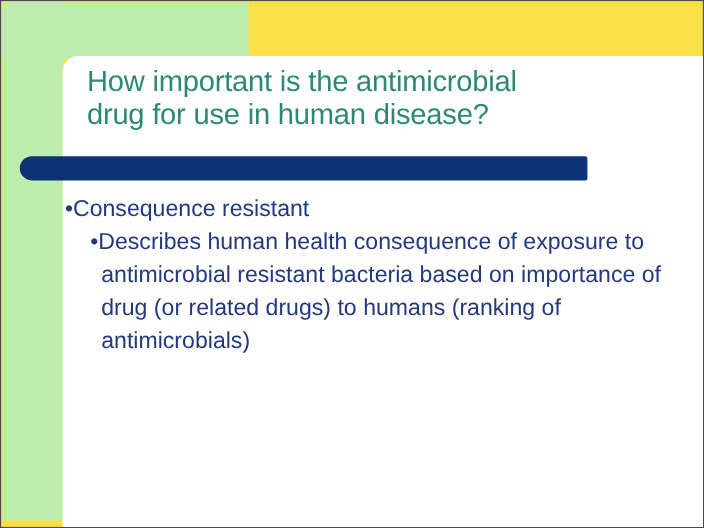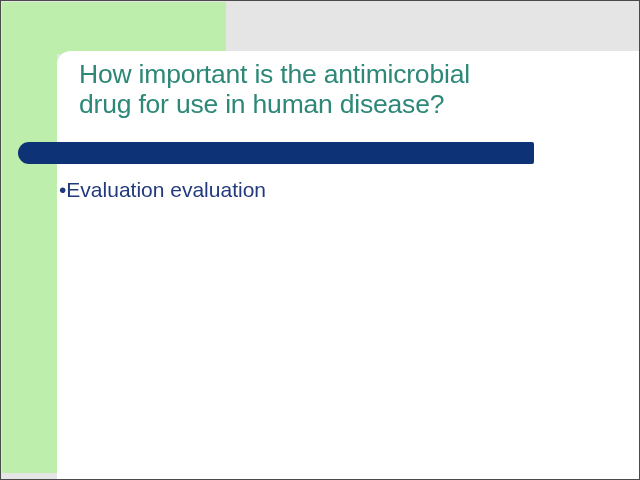--- a/index.html
+++ b/index.html
@@ -11,21 +11,21 @@
     width: 640px;
     height: 480px;
     overflow: hidden;
     font-family: "Liberation Sans", sans-serif;
   }
 
   .slide {
     position: relative;
     width: 640px;
     height: 480px;
-    background: #e5e5e5;
+    background: #fde047;
     box-sizing: border-box;
     border: 1px solid #4a4a4a;
     overflow: hidden;
   }
 
   
   .green-column {
     position: absolute;
     left: 1px;
     top: 1px;
@@ -125,21 +125,22 @@
   <div class="green-block"></div>
   <div class="white-panel"></div>
 
   <div class="title">How important is the antimicrobial
 drug for use in human disease?</div>
 
   <div class="divider-bar"></div>
 
   <div class="body-content">
 
-    <p class="bullet-l1"><span class="bullet-dot">•</span><span>Evaluation evaluation</span></p>
+    <p class="bullet-l1"><span class="bullet-dot">•</span><span>Consequence resistant</span></p>
 
+    <p class="bullet-l2"><span class="bullet-dot">•</span><span>Describes human health consequence of exposure to antimicrobial resistant bacteria based on importance of drug (or related drugs) to humans (ranking of antimicrobials)</span></p>
 
     <div class="bullet-gap"></div>
 
 
   </div>
 
 </div>
 
 </body></html>

